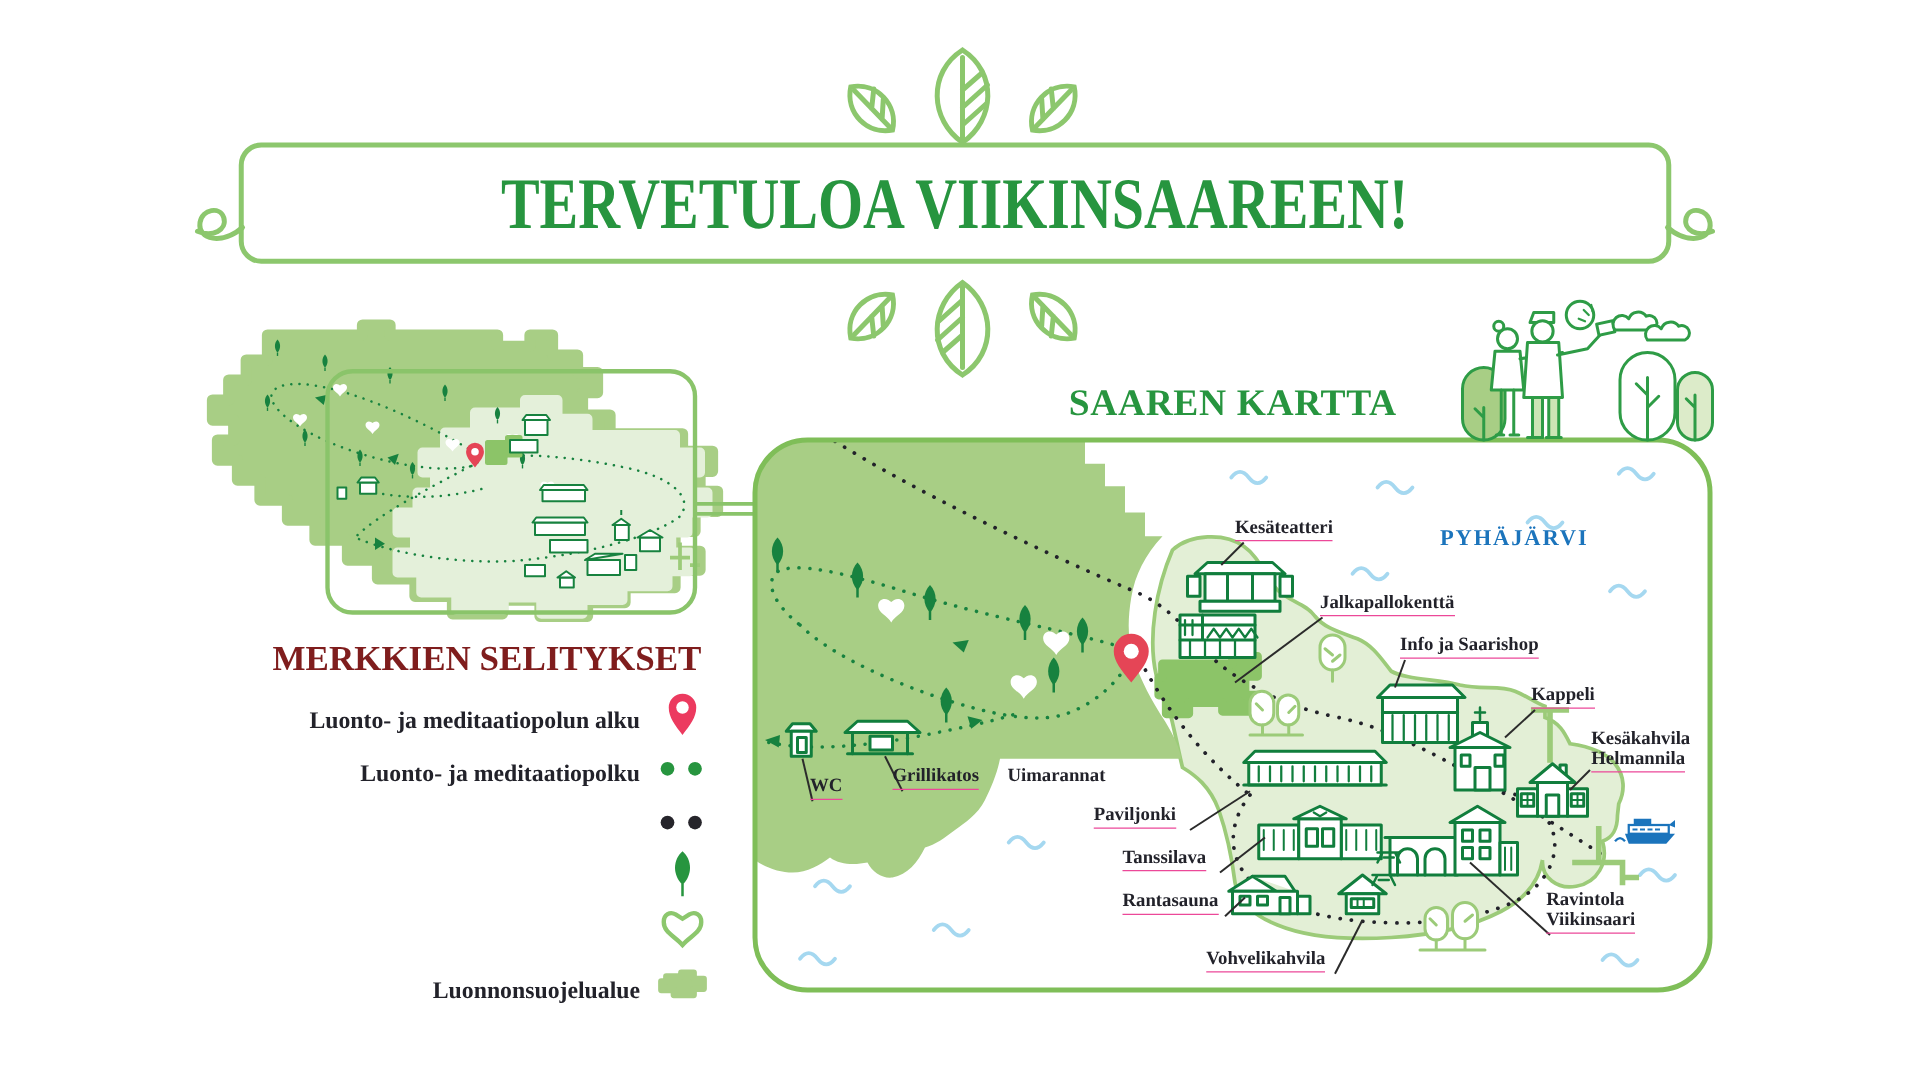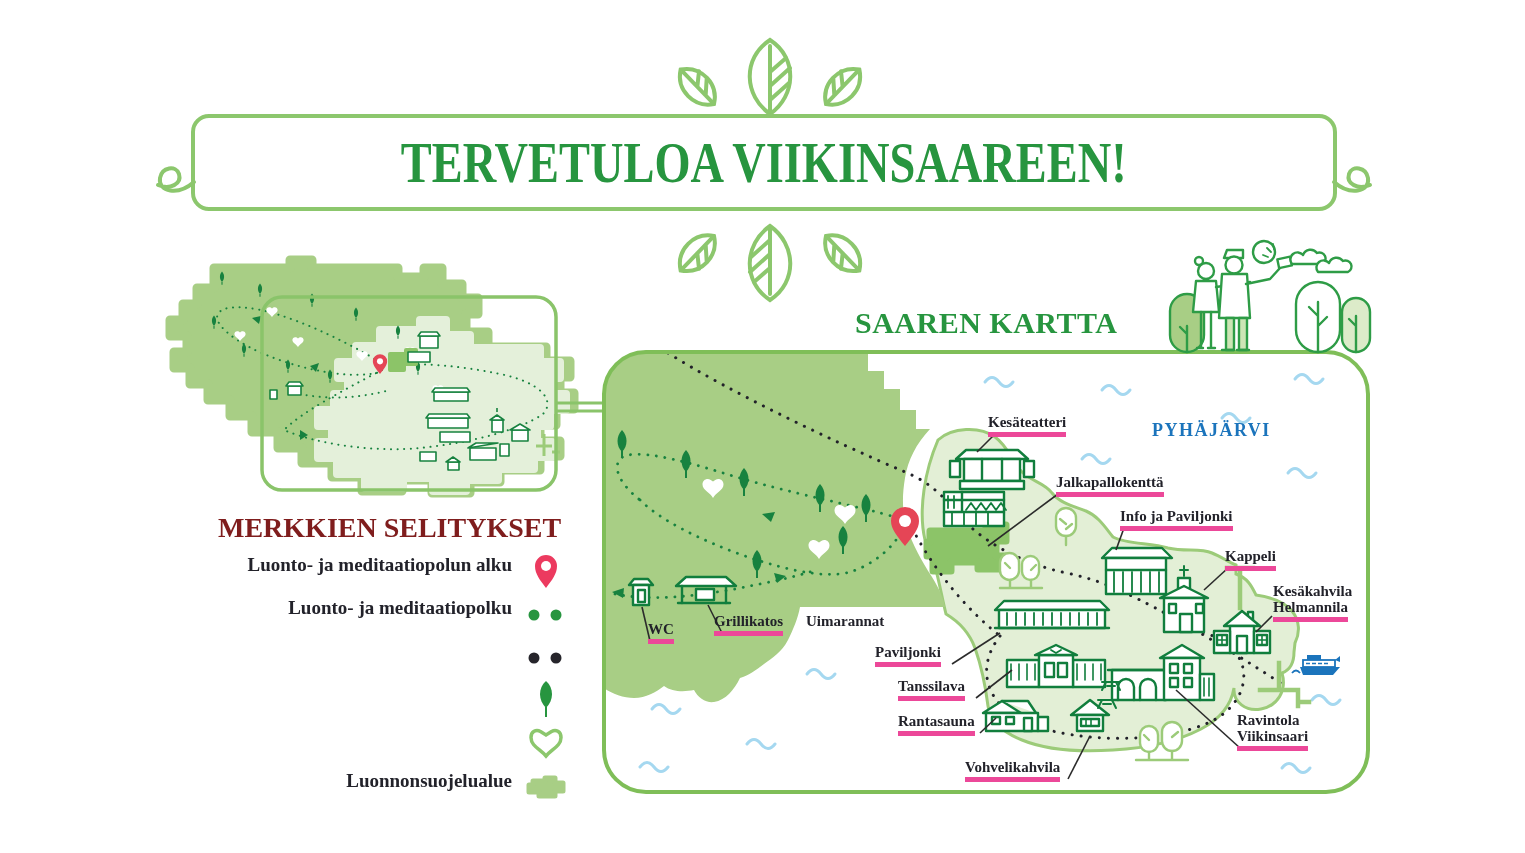--- a/index.html
+++ b/index.html
@@ -15,29 +15,29 @@
     transform:scaleX(.80);letter-spacing:0px;}
   .map-title{position:absolute;left:855px;top:306px;font-size:30px;font-weight:bold;
     color:#27953F;letter-spacing:.5px;}
   .lake-name{position:absolute;left:1152px;top:420px;font-size:18px;font-weight:bold;
     color:#1B74BC;letter-spacing:1.5px;}
 
   
   .legend-title{position:absolute;left:218px;top:512px;font-size:28px;font-weight:bold;
     color:#7f1d1d;letter-spacing:0;}
   .legend-row{position:absolute;left:200px;width:312px;height:34px;
-    display:flex;align-items:flex-start;justify-content:flex-end;}
+    display:flex;align-items:flex-end;justify-content:flex-end;}
   .legend-row .txt{font-size:19px;font-weight:bold;color:#22222A;white-space:nowrap;}
   .legend-icon{position:absolute;left:524px;width:44px;height:36px;
     display:flex;align-items:center;justify-content:center;}
 
   
   .lbl{position:absolute;font-size:15px;font-weight:bold;color:#22222A;
     white-space:nowrap;line-height:15px;}
-  .lbl .u{display:inline-block;border-bottom:5px solid #ec4899;padding-bottom:2px;}
+  .lbl .u{display:inline-block;border-bottom:1px solid #ec4899;padding-bottom:2px;}
   .lbl.two{line-height:16px;}
   .lbl.two span{display:block;}
   .lbl.two .u{display:inline-block;}
 </style>
 </head>
 <body>
 <div class="page">
 
 <svg id="art" width="1525" height="853" viewBox="0 0 1525 853">
 
@@ -557,21 +557,21 @@
   <span class="txt">Luonnonsuojelualue</span>
 </div>
 <div class="legend-icon" style="top:770px">
   <svg width="42" height="26" viewBox="0 0 42 26">
         <polygon fill="#A8CE85" stroke="#A8CE85" stroke-width="5" stroke-linejoin="round" points="8,6 20,6 20,3 30,3 30,8 38,8 38,16 30,16 30,21 14,21 14,17 4,17 4,10 8,10"></polygon>
       </svg>
 </div>
 
 <div class="lbl" style="left:988px;top:415px"><span class="u">Kesäteatteri</span></div>
 <div class="lbl" style="left:1056px;top:475px"><span class="u">Jalkapallokenttä</span></div>
-<div class="lbl" style="left:1120px;top:509px"><span class="u">Info ja Paviljonki</span></div>
+<div class="lbl" style="left:1120px;top:509px"><span class="u">Info ja Saarishop</span></div>
 <div class="lbl" style="left:1225px;top:549px"><span class="u">Kappeli</span></div>
 <div class="lbl two" style="left:1273px;top:583px">
   <span>Kesäkahvila</span>
   <span class="u">Helmannila</span>
 </div>
 <div class="lbl" style="left:648px;top:622px"><span class="u">WC</span></div>
 <div class="lbl" style="left:714px;top:614px"><span class="u">Grillikatos</span></div>
 <div class="lbl" style="left:806px;top:614px"><span>Uimarannat</span></div>
 <div class="lbl" style="left:875px;top:645px"><span class="u">Paviljonki</span></div>
 <div class="lbl" style="left:898px;top:679px"><span class="u">Tanssilava</span></div>

